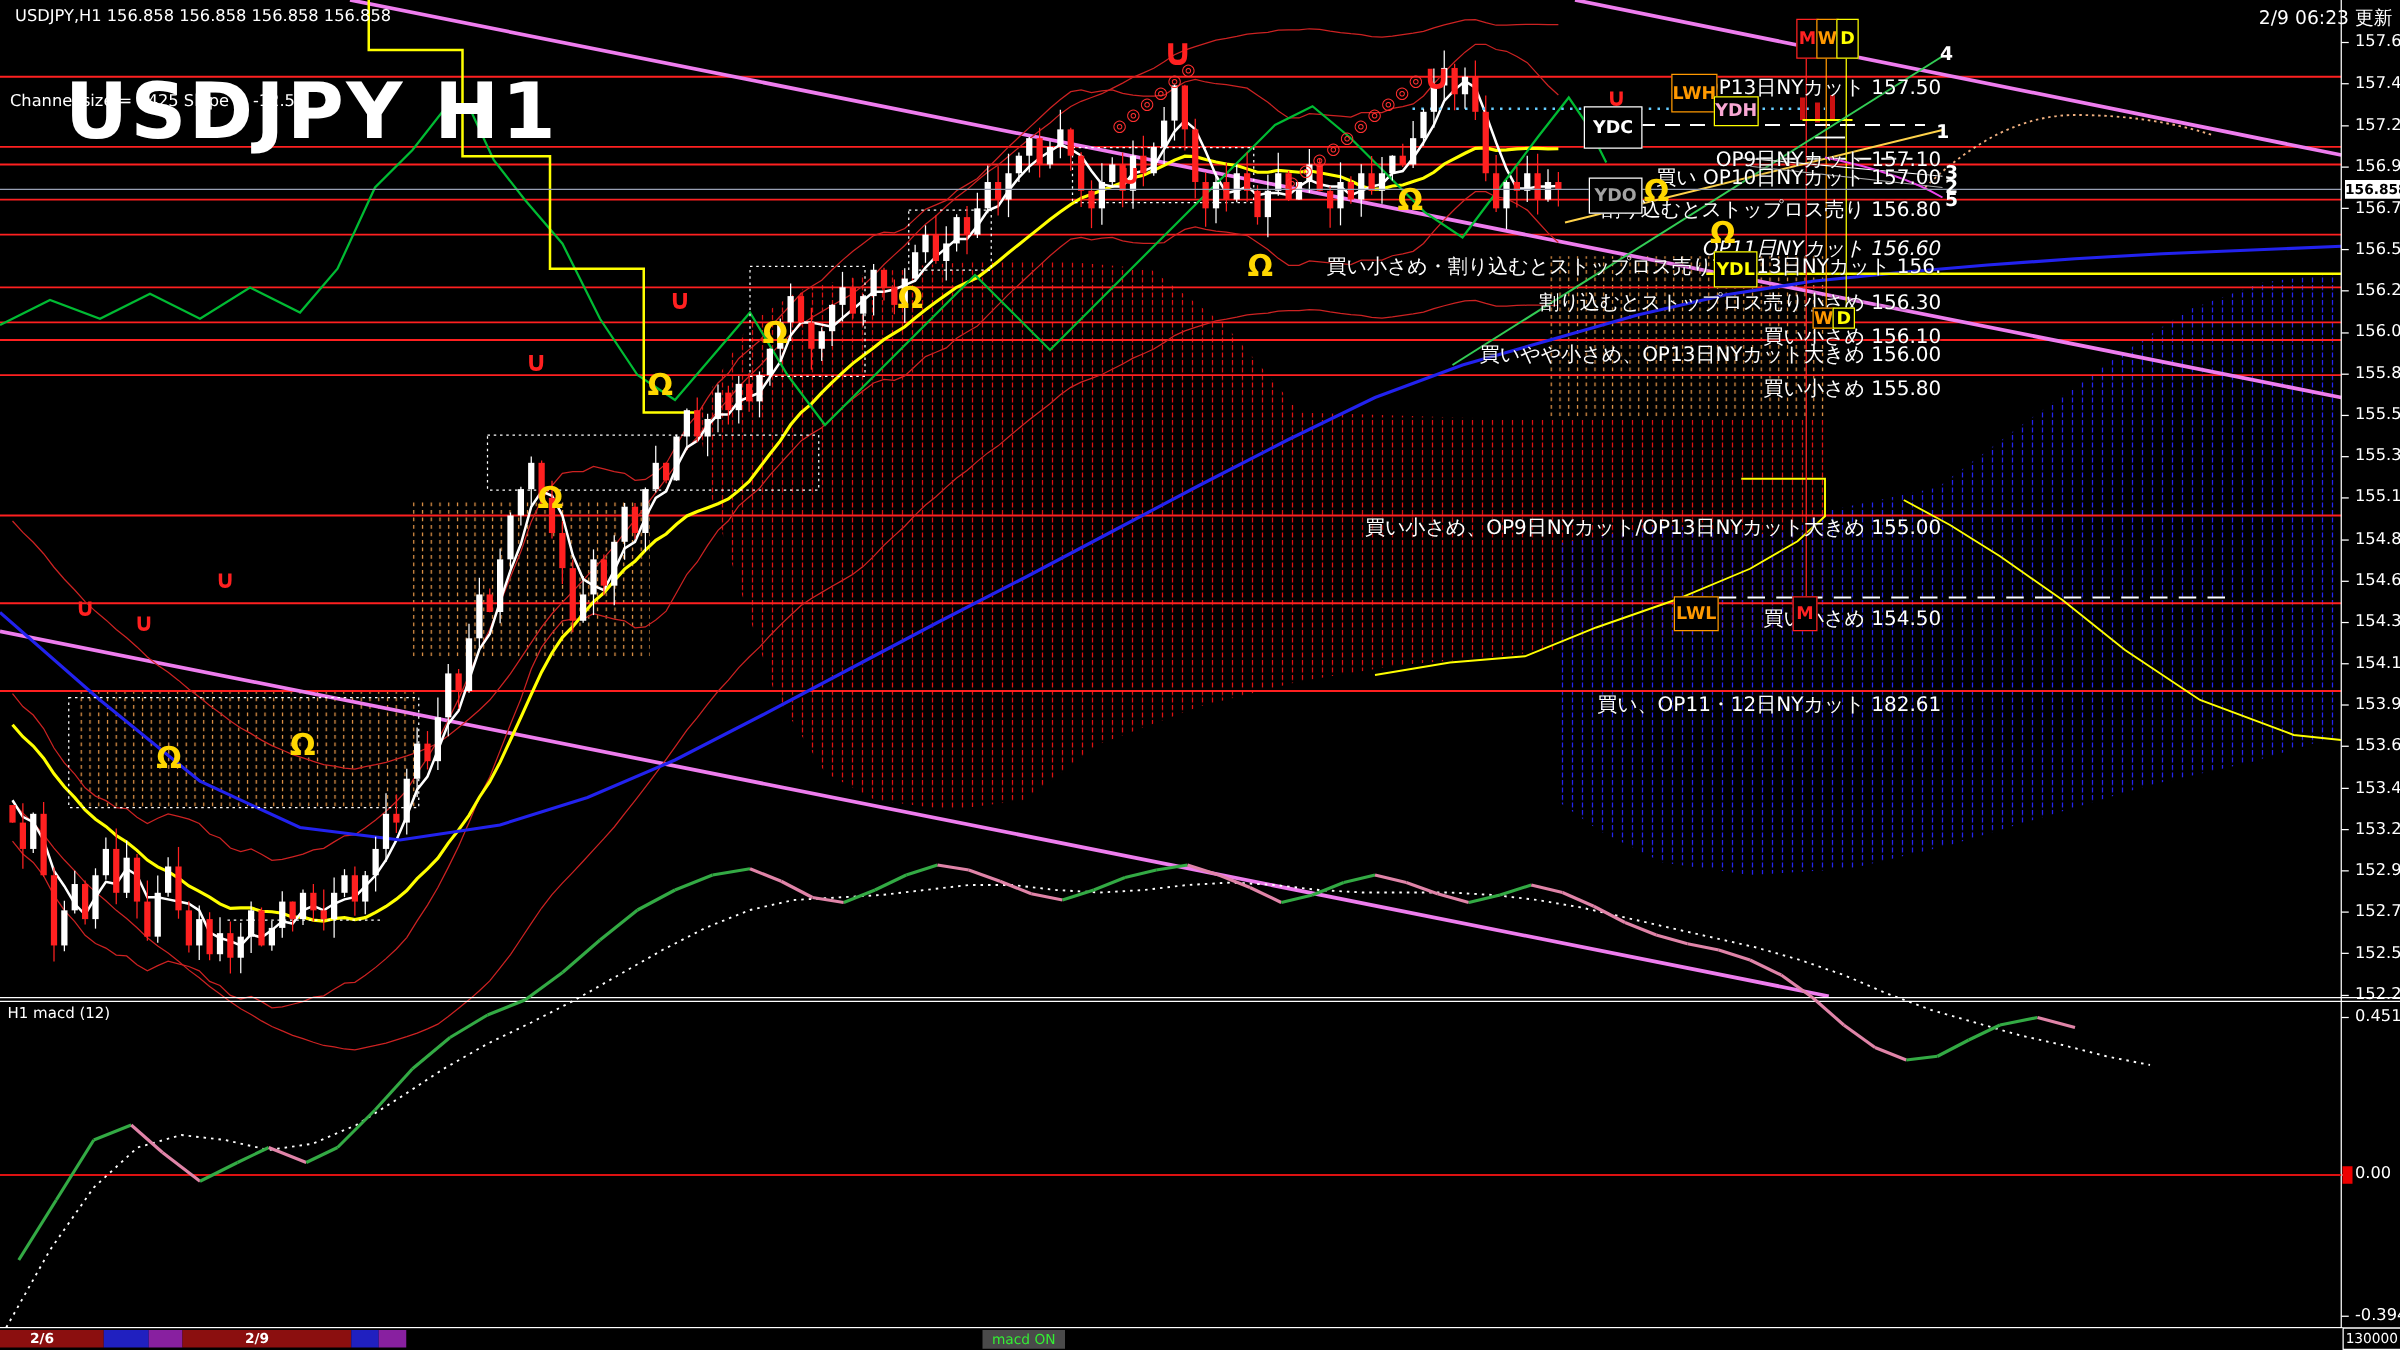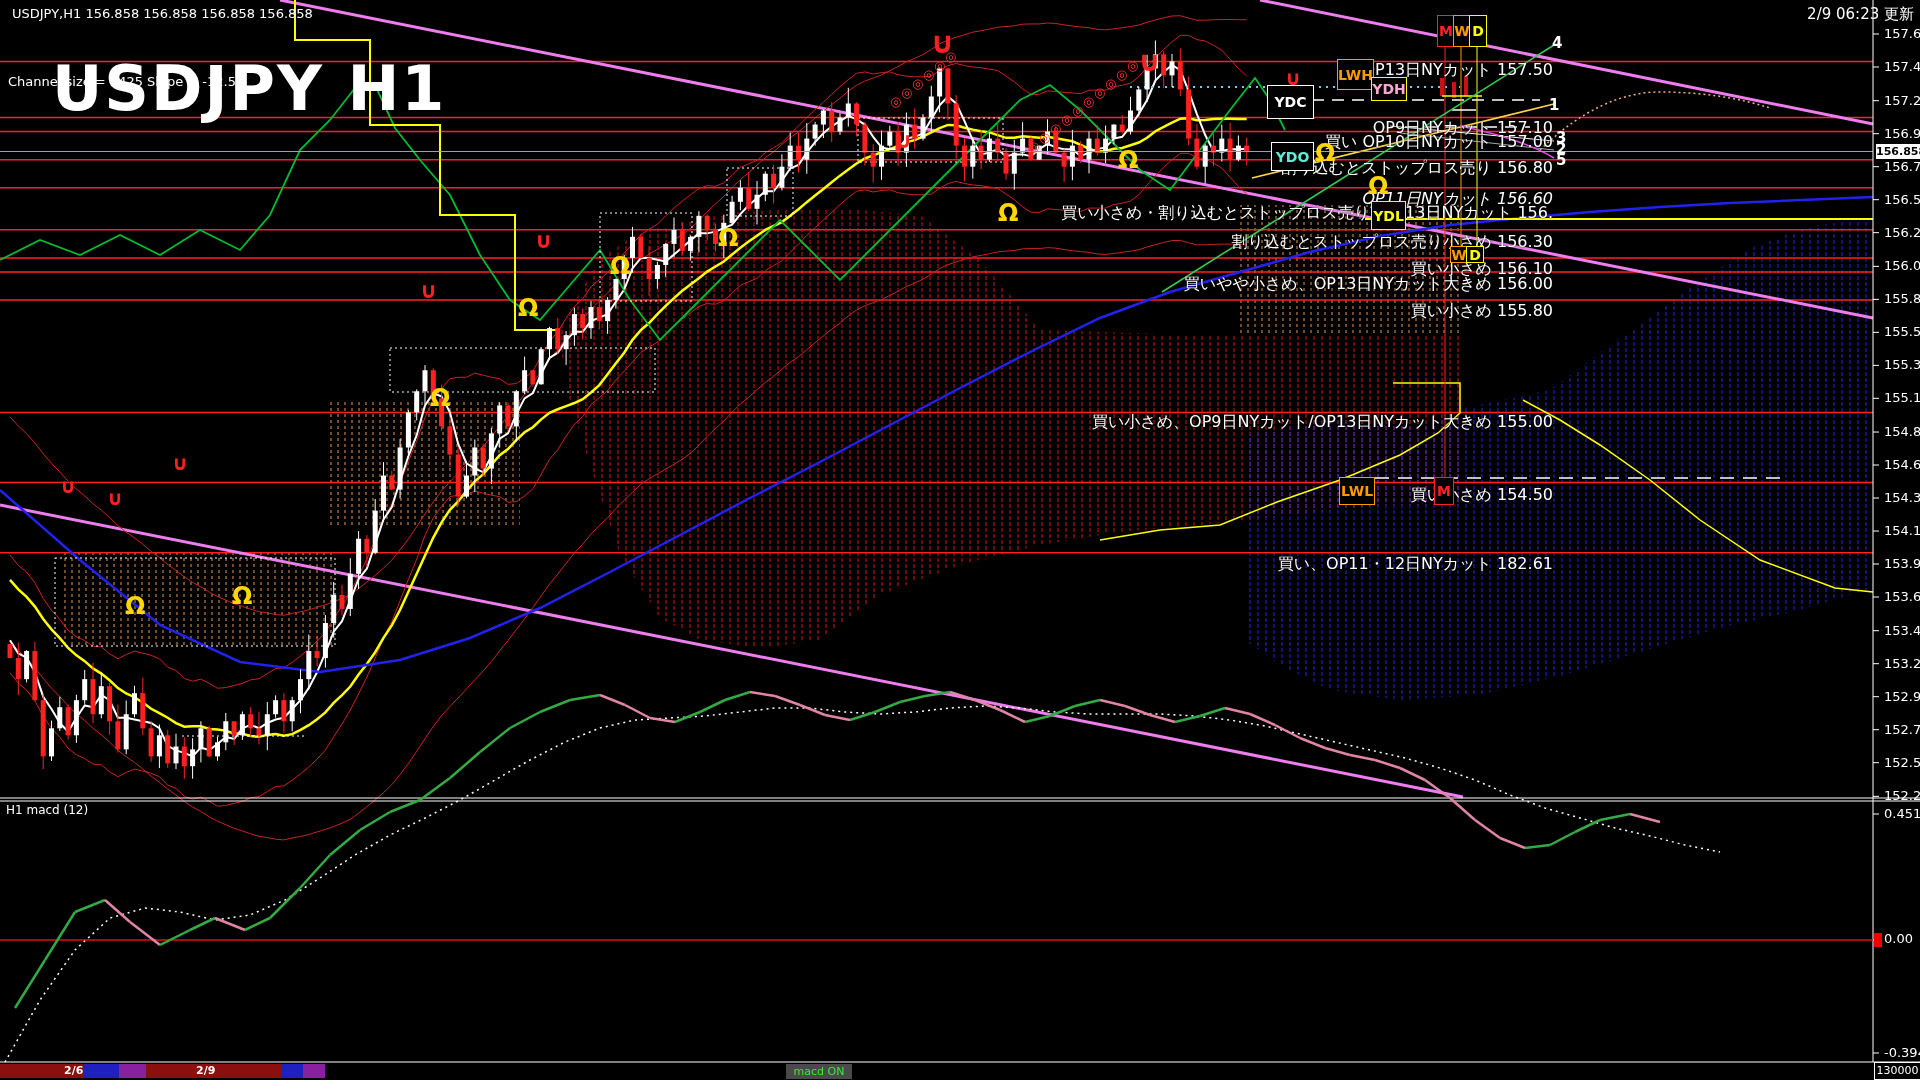--- a/index.html
+++ b/index.html
@@ -545,21 +545,21 @@
       <div class="ann" style="right: 367px; top: 485px;">買い小さめ 154.50</div>
       <div class="ann" style="right: 367px; top: 554px;">買い、OP11・12日NYカット 182.61</div>
     </div>
   <div id="pivot-boxes-layer">
       <div class="pivbox" style="left: 1437px; top: 15px; width: 16px; height: 30px; border: 1px solid rgb(255, 34, 34); color: rgb(255, 34, 34);">M</div>
       <div class="pivbox" style="left: 1453px; top: 15px; width: 16px; height: 30px; border: 1px solid rgb(255, 153, 0); color: rgb(255, 153, 0);">W</div>
       <div class="pivbox" style="left: 1469px; top: 15px; width: 16px; height: 30px; border: 1px solid rgb(255, 255, 0); color: rgb(255, 255, 0);">D</div>
       <div class="pivbox" style="left: 1337px; top: 59px; width: 35px; height: 29px; border: 1px solid rgb(255, 153, 0); color: rgb(255, 153, 0);">LWH</div>
       <div class="pivbox" style="left: 1371px; top: 77px; width: 34px; height: 22px; border: 1px solid rgb(255, 255, 0); color: #f9a8d4;">YDH</div>
       <div class="pivbox" style="left: 1267px; top: 85px; width: 45px; height: 32px; border: 1px solid rgb(255, 255, 255); color: rgb(255, 255, 255);">YDC</div>
-      <div class="pivbox" style="left: 1271px; top: 142px; width: 41px; height: 27px; border: 1px solid rgb(255, 255, 255); color: #5eead4;">YDO</div>
+      <div class="pivbox" style="left: 1271px; top: 142px; width: 41px; height: 27px; border: 1px solid rgb(255, 255, 255); color: #a3a3a3;">YDO</div>
       <div class="pivbox" style="left: 1371px; top: 201px; width: 33px; height: 27px; border: 1px solid rgb(255, 255, 0); color: rgb(255, 255, 0);">YDL</div>
       <div class="pivbox" style="left: 1450px; top: 246px; width: 16px; height: 15px; border: 1px solid rgb(255, 153, 0); color: rgb(255, 153, 0);">W</div>
       <div class="pivbox" style="left: 1466px; top: 246px; width: 16px; height: 15px; border: 1px solid rgb(255, 255, 0); color: rgb(255, 255, 0);">D</div>
       <div class="pivbox" style="left: 1434px; top: 477px; width: 18px; height: 26px; border: 1px solid rgb(255, 34, 34); color: rgb(255, 34, 34);">M</div>
       <div class="pivbox" style="left: 1339px; top: 477px; width: 34px; height: 26px; border: 1px solid rgb(255, 153, 0); color: rgb(255, 153, 0);">LWL</div>
     </div>
   <div id="axis-labels-layer">
       <div class="pxlab" style="top: 26px;">157.695</div>
       <div class="pxlab" style="top: 58.994px;">157.460</div>
       <div class="pxlab" style="top: 92.69px;">157.220</div>
@@ -636,18 +636,18 @@
   <div id="macd-zero-mark"></div>
   <div id="macd-zero-tag">0.00</div>
 
   <div id="bottom-bar">
       <div class="seg" style="left: 0px; width: 83px; background: rgb(139, 15, 15);"></div>
       <div class="seg" style="left: 83px; width: 36px; background: rgb(32, 32, 192);"></div>
       <div class="seg" style="left: 119px; width: 27px; background: rgb(136, 32, 160);"></div>
       <div class="seg" style="left: 146px; width: 135px; background: rgb(139, 15, 15);"></div>
       <div class="seg" style="left: 281px; width: 22px; background: rgb(32, 32, 192);"></div>
       <div class="seg" style="left: 303px; width: 22px; background: rgb(136, 32, 160);"></div>
-      <div class="datelab" style="left: 24px; margin-left: 40px;">2/6</div>
+      <div class="datelab" style="left: 24px;">2/6</div>
       <div class="datelab" style="left: 196px;">2/9</div>
     </div>
   <div id="macd-chip">macd ON</div>
   <div id="vol-box">130000</div>
 </div>
 
 </body></html>

